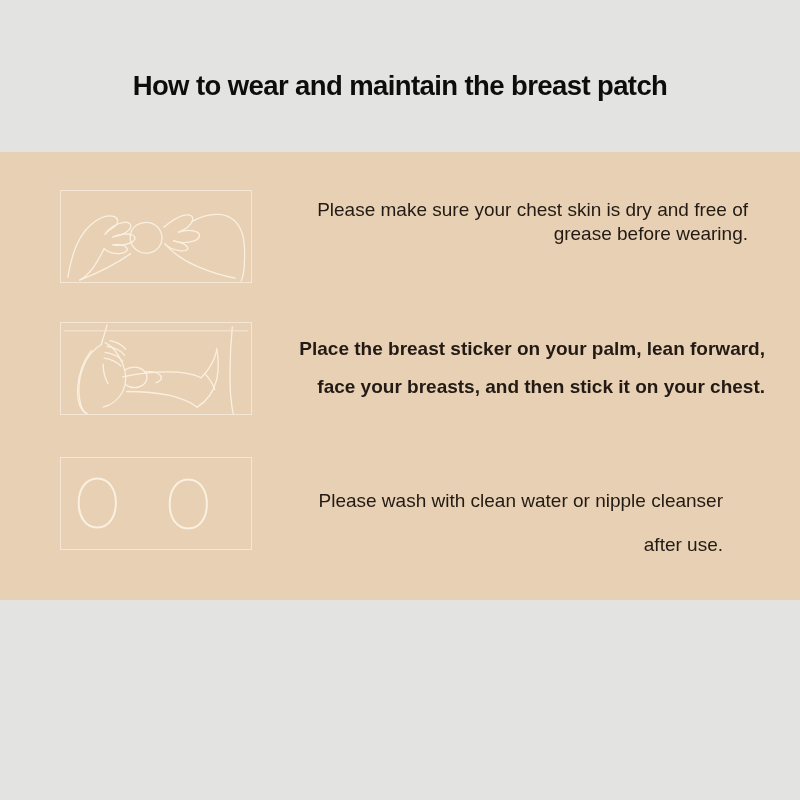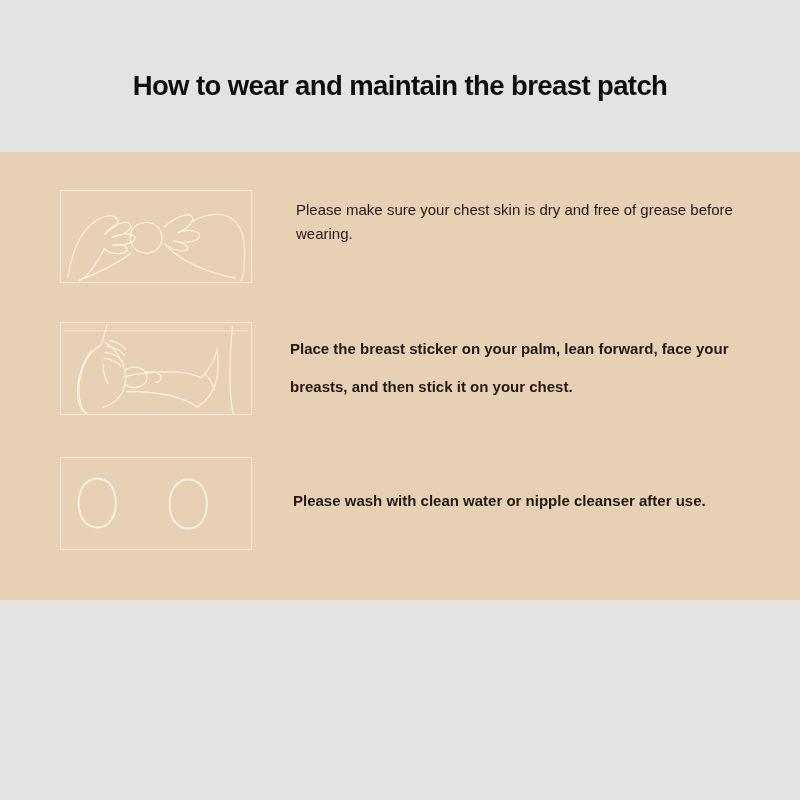--- a/index.html
+++ b/index.html
@@ -78,42 +78,42 @@
   }
   .step-figure svg { display: block; width: 100%; height: 100%; }
 
   .fig-1 { top: 38px; }
   .fig-2 { top: 170px; }
   .fig-3 { top: 305px; }
 
   .step-text {
     position: absolute;
     color: #231a14;
-    font-size: 15px;
+    font-size: 19px;
     font-weight: 400;
+    text-align: right;
   }
   .txt-1 {
     left: 296px;
     top: 46px;
     width: 452px;
     line-height: 24px;
   }
   .txt-2 {
     left: 290px;
     top: 178px;
     width: 475px;
     line-height: 38px;
     font-weight: bold;
   }
   .txt-3 {
     left: 293px;
     top: 327px;
     width: 430px;
     line-height: 44px;
-    font-weight: bold;
   }
 
   
   .warning-zone {
     position: absolute;
     left: 0;
     top: 600px;
     width: 800px;
     height: 200px;
     background: #e3e4e2;

